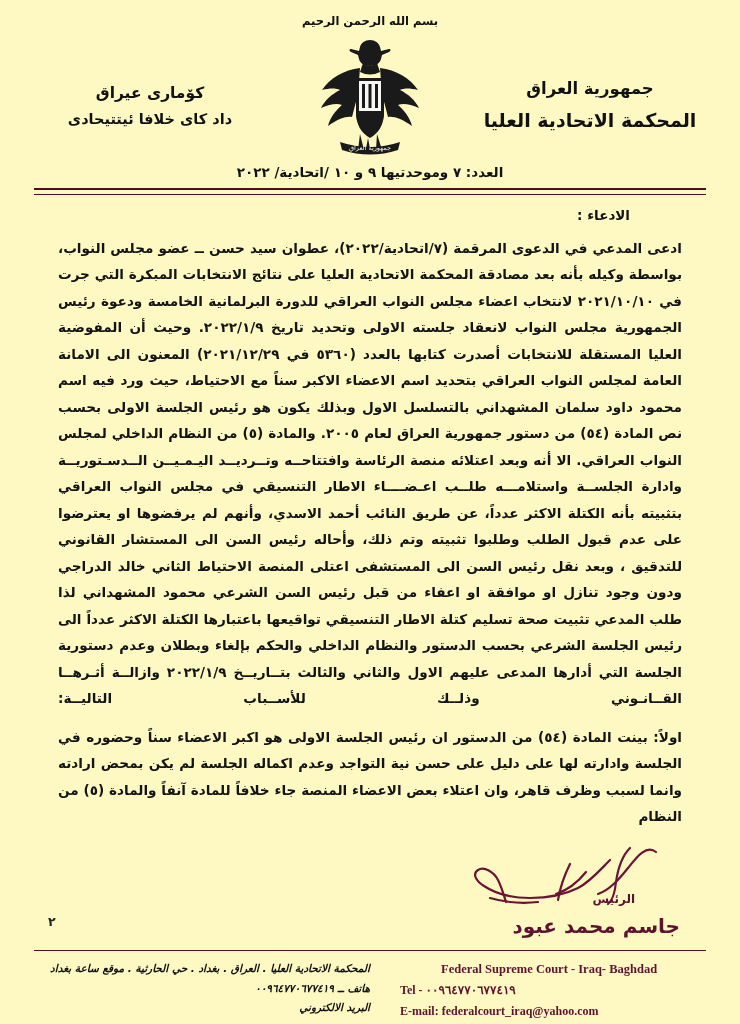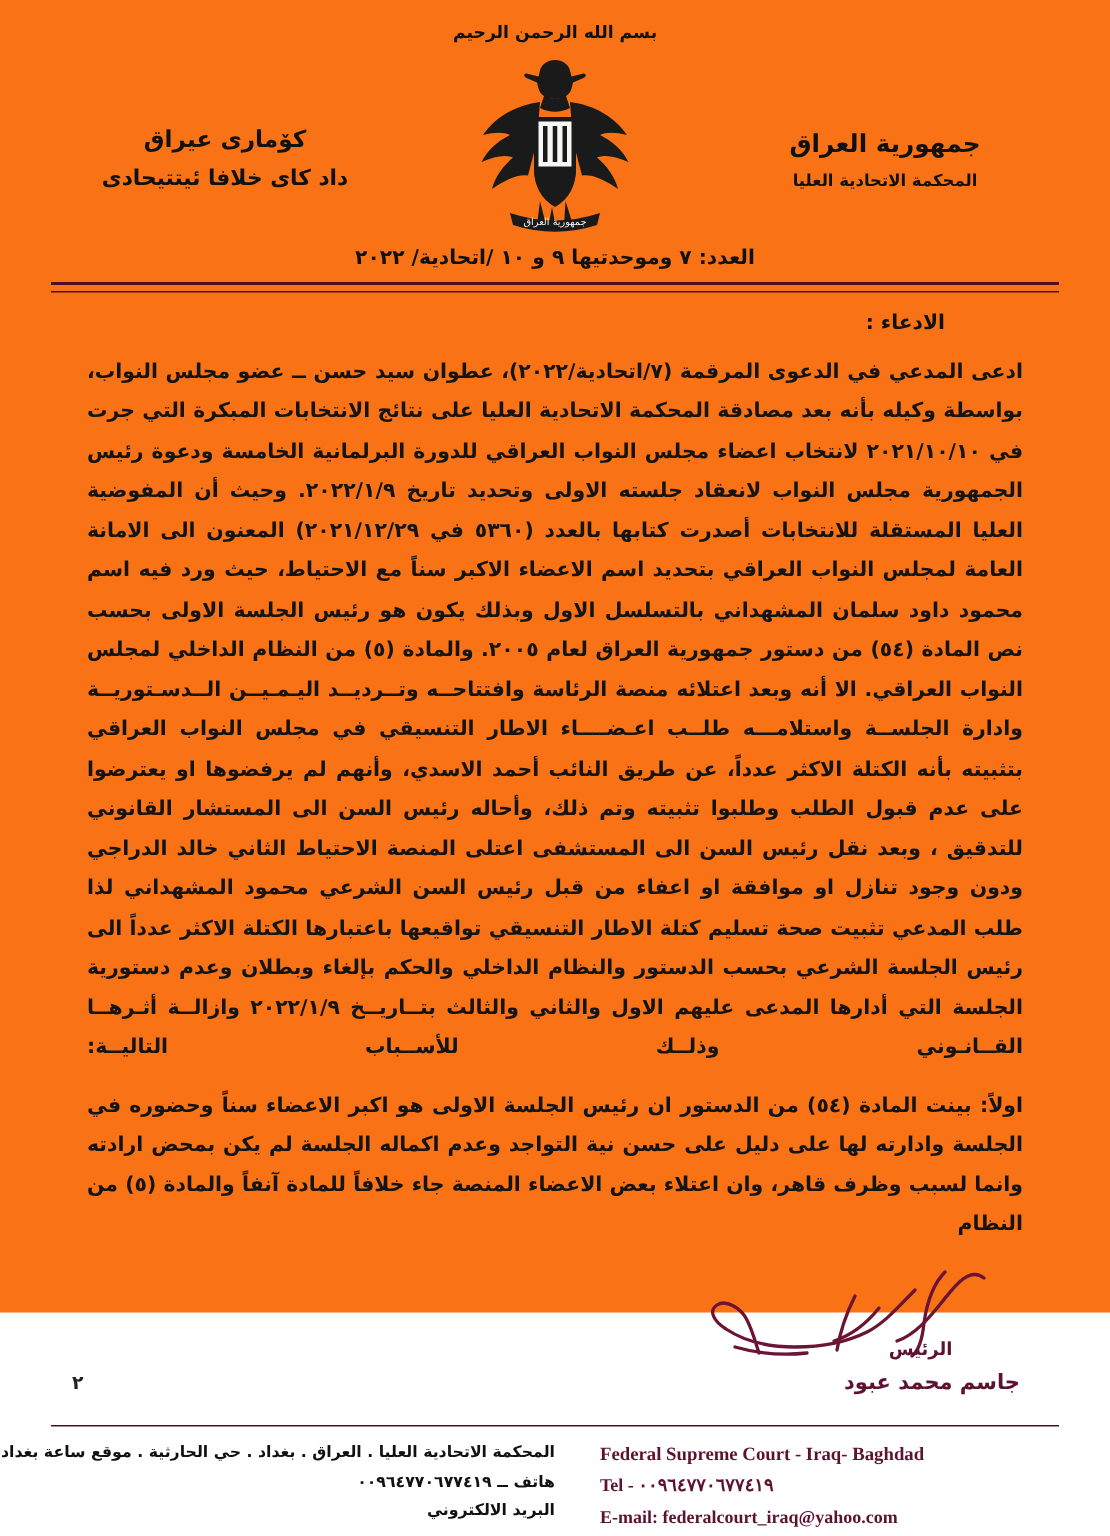--- a/index.html
+++ b/index.html
@@ -11,22 +11,22 @@
     width: 740px;
     height: 1024px;
     font-family: "DejaVu Sans", "Liberation Sans", sans-serif;
     color: #111111;
     position: relative;
     overflow: hidden;
   }
   .page {
     position: relative;
     width: 740px;
-    height: 875px;
-    background: #f97316;
+    height: 1024px;
+    background: #fef9c3;
     padding: 0;
     box-sizing: border-box;
   }
 
   
   .basmala {
     text-align: center;
     font-size: 11.5px;
     font-weight: bold;
     color: #111;
@@ -49,21 +49,21 @@
     line-height: 1.75;
   }
   .header-side .line1 {
     font-size: 16.5px;
     font-weight: bold;
     color: #111;
     white-space: nowrap;
     margin-top: 16px;
   }
   .header-side .line2 {
-    font-size: 11px;
+    font-size: 19px;
     font-weight: bold;
     color: #111;
     white-space: nowrap;
   }
   .header-side.kurdish .line1 { font-size: 15.5px; }
   .header-side.kurdish .line2 { font-size: 14.5px; }
 
   
   .emblem {
     width: 120px;
@@ -144,21 +144,21 @@
     right: 105px;
     top: 44px;
     font-size: 12px;
     font-weight: bold;
     color: #5d1330;
   }
   .sig-name {
     position: absolute;
     right: 60px;
     top: 66px;
-    font-size: 14px;
+    font-size: 20px;
     font-weight: bold;
     color: #5d1330;
   }
   .page-num {
     position: absolute;
     left: 48px;
     top: 66px;
     font-size: 12.5px;
     font-weight: bold;
     color: #222;
@@ -191,22 +191,23 @@
     text-align: left;
     font-size: 12px;
     line-height: 1.7;
     color: #5d1330;
     font-weight: bold;
     font-family: "Liberation Serif", "DejaVu Serif", serif;
     width: 300px;
   }
   .footer-en .title {
     font-size: 12.5px;
-  }
-  .footer-ar .row { white-space: nowrap; }
+    margin-left: 41px;
+  }
+  .footer-ar .row { white-space: nowrap; font-style: italic; }
   .footer-ar .lead { display:inline-block; }
 </style>
 </head>
 <body>
 
 <div class="page">
 
   <div class="basmala">بسم الله الرحمن الرحيم</div>
 
   <div class="header">

